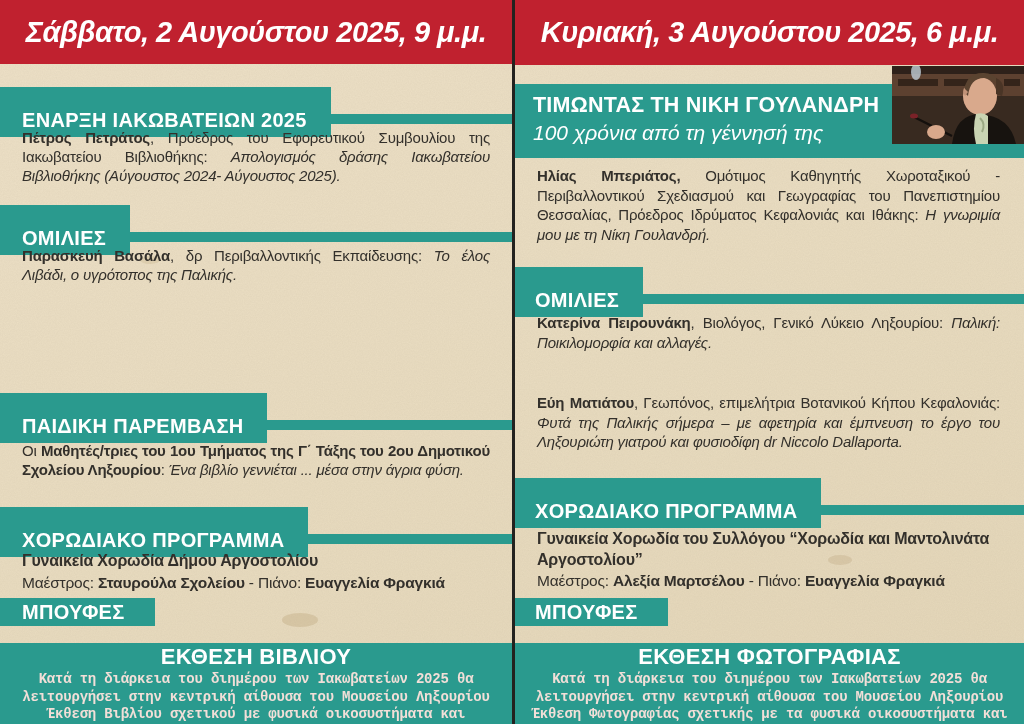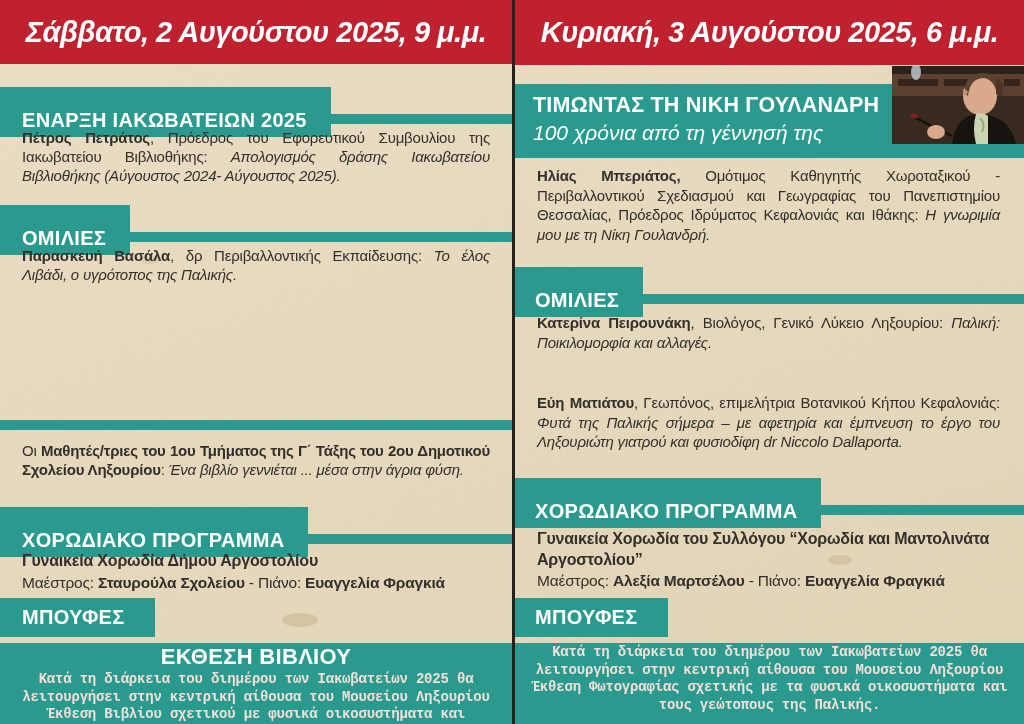--- a/index.html
+++ b/index.html
@@ -32,21 +32,21 @@
   .sec-header .tab{
     position:absolute;left:0;top:0;height:33px;
     background:#2a9a8e;color:#fff;
     font-weight:bold;font-size:20px;letter-spacing:0.3px;
     display:inline-flex;align-items:center;
     padding:17px 24px 0 22px;white-space:nowrap;
   }
   .col-right .sec-header .tab{padding-left:20px;}
 
   .tab-solo{
-    position:absolute;left:0;top:598px;height:39px;
+    position:absolute;left:0;top:598px;height:28px;
     background:#2a9a8e;color:#fff;
     font-weight:bold;font-size:20px;letter-spacing:0.3px;
     display:inline-flex;align-items:center;
     padding:0 30px 0 22px;white-space:nowrap;
   }
   .col-right .tab-solo{padding-left:20px;}
 
   .para{
     position:absolute;left:22px;right:22px;margin:0;
     font-size:15px;line-height:19px;letter-spacing:-0.2px;
@@ -125,20 +125,23 @@
       <div class="tab">
         <span>ΟΜΙΛΙΕΣ</span>
       </div>
     </div>
 
     <p class="para" style="top:246px"><b>Παρασκευή Βασάλα</b><span>, δρ Περιβαλλοντικής Εκπαίδευσης: </span><i>Το έλος Λιβάδι, ο υγρότοπος της Παλικής.</i></p>
 
 
     <div class="sec-header" style="top:393px">
       <div class="rule"></div>
+      <div class="tab">
+        <span>ΠΑΙΔΙΚΗ ΠΑΡΕΜΒΑΣΗ</span>
+      </div>
     </div>
 
     <p class="para" style="top:441px"><span>Οι </span><b>Μαθητές/τριες του 1ου Τμήματος της Γ΄ Τάξης του 2ου Δημοτικού Σχολείου Ληξουρίου</b><span>: </span><i>Ένα βιβλίο γεννιέται ... μέσα στην άγρια φύση.</i></p>
 
     <div class="sec-header" style="top:507px">
       <div class="rule"></div>
       <div class="tab">
         <span>ΧΟΡΩΔΙΑΚΟ ΠΡΟΓΡΑΜΜΑ</span>
       </div>
     </div>
@@ -210,17 +213,18 @@
     </div>
 
     <p class="choir" style="top:528px;line-height:21px"><span class="name">Γυναικεία Χορωδία του Συλλόγου “Χορωδία και Μαντολινάτα Αργοστολίου”</span><br>
       <span>Μαέστρος: </span><b>Αλεξία Μαρτσέλου</b><span> - Πιάνο: </span><b>Ευαγγελία Φραγκιά</b></p>
 
     <div class="tab-solo">
       <span>ΜΠΟΥΦΕΣ</span>
     </div>
 
     <div class="footer">
+      <p class="ftitle">ΕΚΘΕΣΗ ΦΩΤΟΓΡΑΦΙΑΣ</p>
       <p class="fbody">Κατά τη διάρκεια του διημέρου των Ιακωβατείων 2025 θα λειτουργήσει στην κεντρική αίθουσα του Μουσείου Ληξουρίου Έκθεση Φωτογραφίας σχετικής με τα φυσικά οικοσυστήματα και τους γεώτοπους της Παλικής.</p>
     </div>
   </div>
 
 </div>
 
 </body></html>

